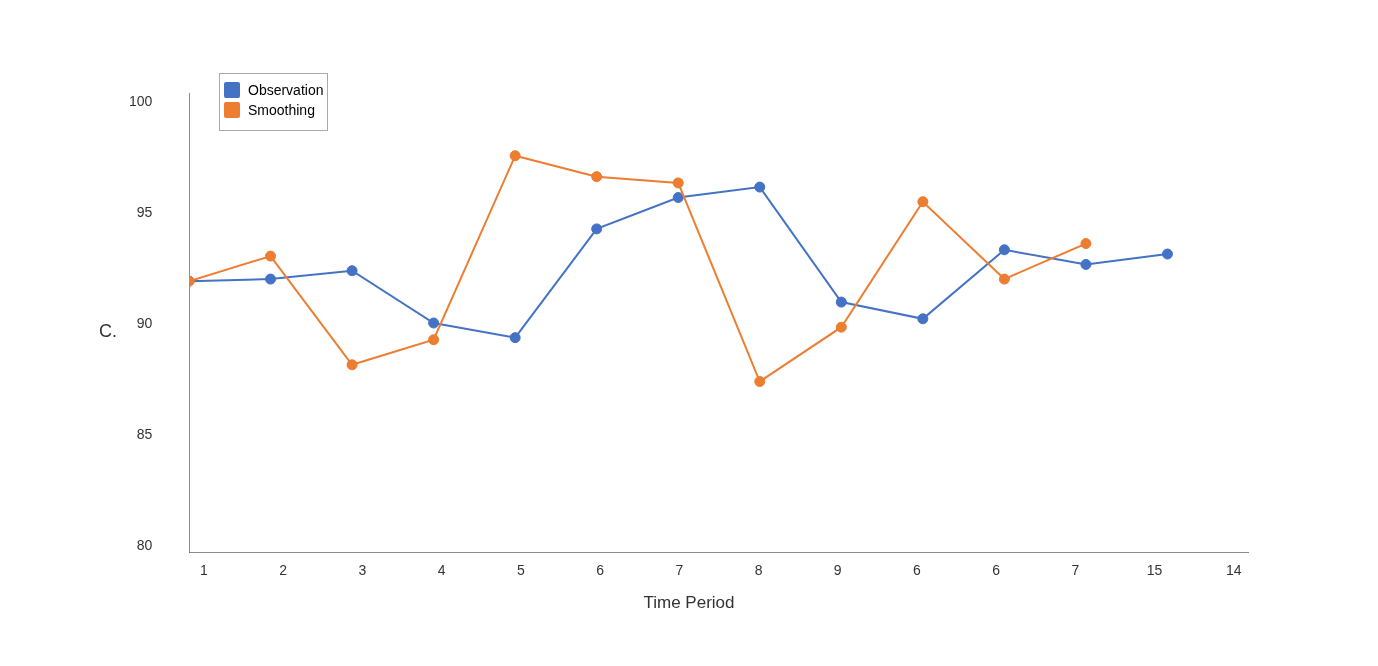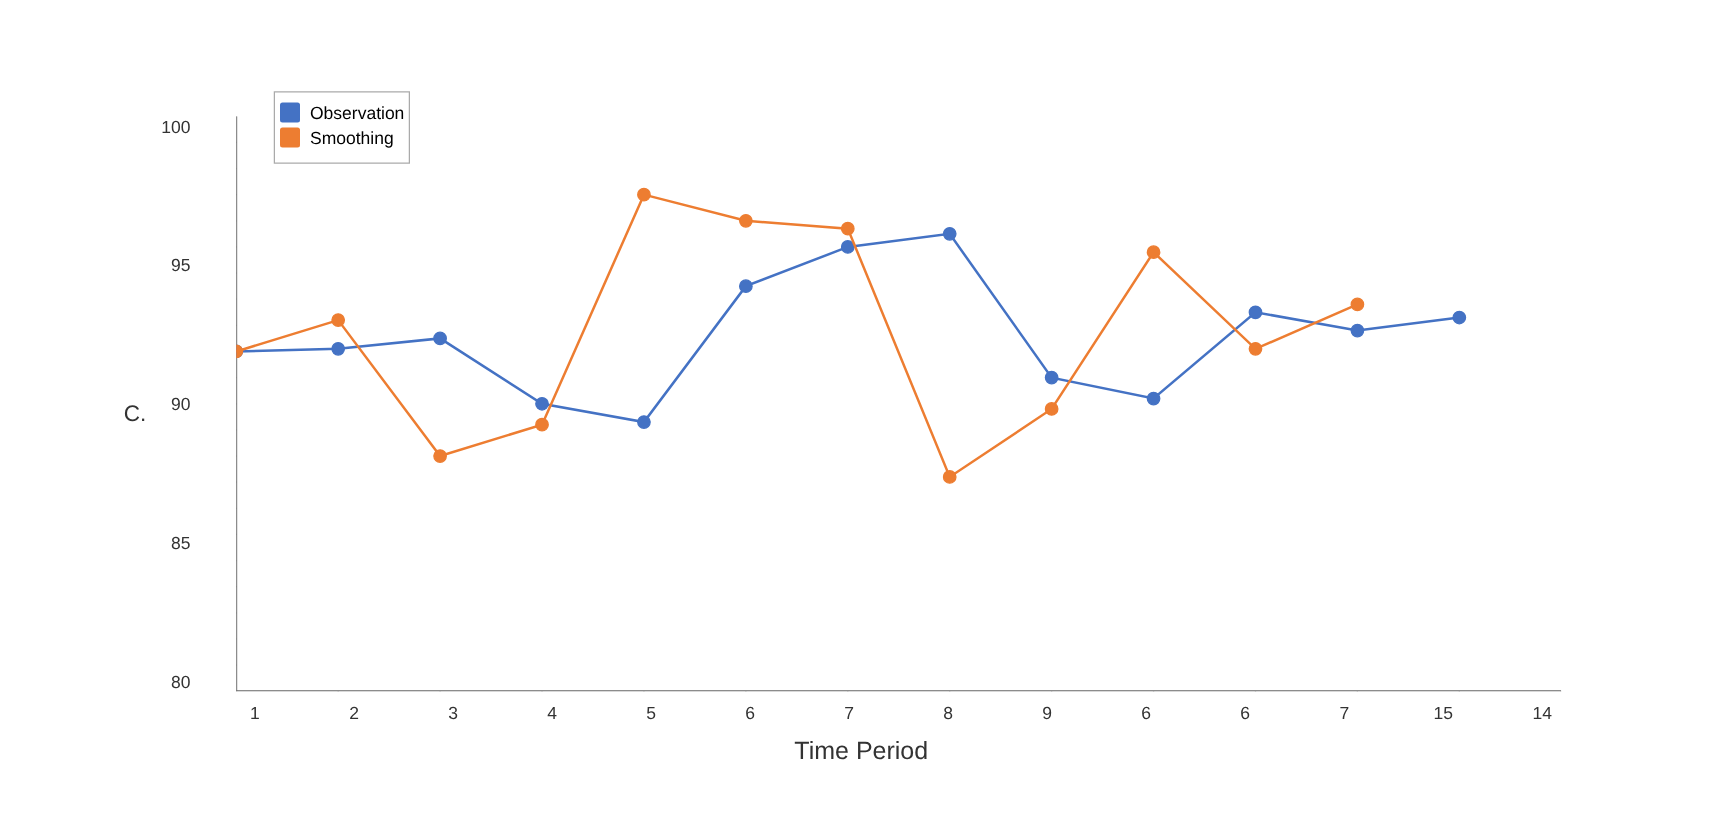--- a/index.html
+++ b/index.html
@@ -59,21 +59,21 @@
       font-size: 14px;
       color: #333;
       text-align: center;
       width: 30px;
     }
     .x-axis-title {
       position: absolute;
       bottom: 20px;
       left: 0; right: 0;
       text-align: center;
-      font-size: 20px;
+      font-size: 17px;
       color: #333;
     }
     .legend {
       position: absolute;
       top: 40px;
       left: 130px;
       border: 1px solid #aaa;
       padding: 8px 4px;
       background: #fff;
     }

